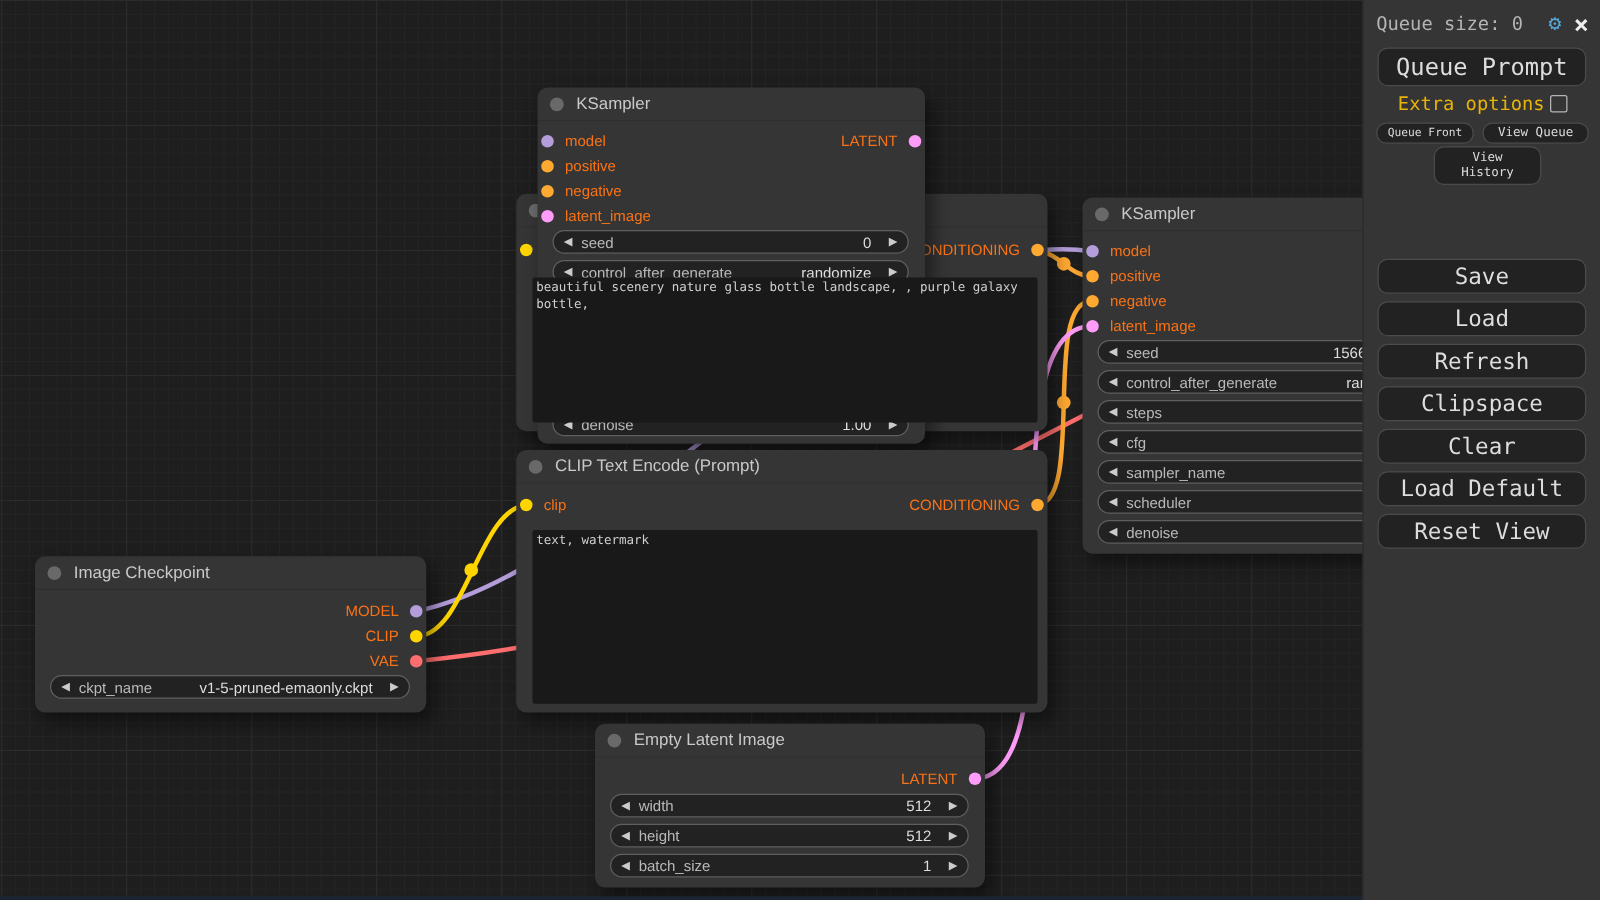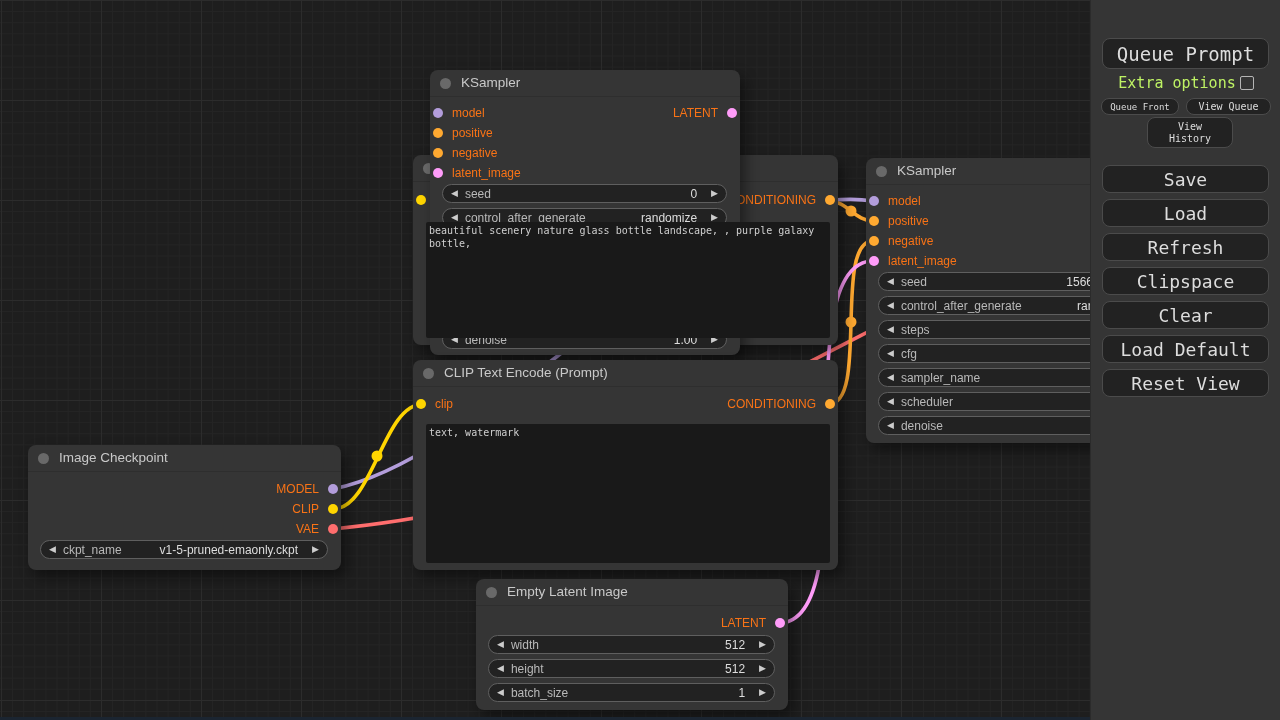--- a/index.html
+++ b/index.html
@@ -47,26 +47,26 @@
   .sb-abs{position:absolute;box-sizing:border-box;}
   .sb-btn{background:#222222;border:1px solid #4b4b4b;border-radius:8px;color:#dddddd;
       display:flex;align-items:center;justify-content:center;text-align:center;cursor:pointer;
       font-family:"DejaVu Sans Mono",monospace;}
   #queue-row{left:10px;top:8px;width:170px;height:22px;display:flex;align-items:center;}
   #queue-size{font-size:15px;color:#b4b4b4;flex:1 1 auto;white-space:nowrap;}
   #gear{font-size:17px;color:#58a6d6;margin-right:10px;cursor:pointer;line-height:1;}
   #close-x{font-size:20px;color:#eeeeee;font-weight:bold;cursor:pointer;line-height:1;}
   #queue-prompt{left:11px;top:38px;width:167px;height:31px;font-size:19px;}
   #extra-row{left:10px;top:74px;width:170px;height:18px;display:flex;align-items:center;justify-content:center;}
-  #extra-label{font-size:15px;color:#bef264;}
+  #extra-label{font-size:15px;color:#eab308;}
   #extra-checkbox{width:12px;height:12px;border:1.5px solid #b5b5b5;border-radius:2px;margin-left:4px;cursor:pointer;}
   #queue-front{left:10px;top:98px;width:78px;height:17px;font-size:9px;}
   #view-queue{left:95px;top:98px;width:85px;height:17px;font-size:10px;}
   #view-history{left:56px;top:117px;width:86px;height:31px;font-size:10px;line-height:12px;padding:0 14px;}
-  .action-btn{left:11px;width:167px;height:28px;font-size:18px;}
+  .action-btn{left:11px;width:167px;height:28px;font-size:18px;margin-top:42px;}
 </style>
 </head>
 <body>
 
 <div id="stage">
   <div id="canvas">
 
     <svg id="wires" width="1280" height="720">
       <path d="M333 489 C500 455 700 175 873 201" stroke="#B39DDB" stroke-width="3.6" fill="none" stroke-linecap="round"></path>
       <path d="M333 529 C620 500 680 410 1120 210" stroke="#FF6E6E" stroke-width="3.6" fill="none" stroke-linecap="round"></path>
@@ -273,20 +273,25 @@
         <span class="wl">batch_size</span>
         <span class="wv">1</span>
         <span class="arr">▶</span>
       </div>
     </div>
 
     <div id="bottom-strip"></div>
   </div>
 
   <div id="sidebar">
+    <div id="queue-row" class="sb-abs">
+      <span id="queue-size">Queue size: 0</span>
+      <span id="gear">⚙</span>
+      <span id="close-x">×</span>
+    </div>
     <div id="queue-prompt" class="sb-abs sb-btn">Queue Prompt</div>
     <div id="extra-row" class="sb-abs">
       <span id="extra-label">Extra options</span>
       <span id="extra-checkbox"></span>
     </div>
     <div id="queue-front" class="sb-abs sb-btn">Queue Front</div>
     <div id="view-queue" class="sb-abs sb-btn">View Queue</div>
     <div id="view-history" class="sb-abs sb-btn">View History</div>
     <div class="sb-abs sb-btn action-btn" style="top:165px;">Save</div>
     <div class="sb-abs sb-btn action-btn" style="top:199px;">Load</div>

